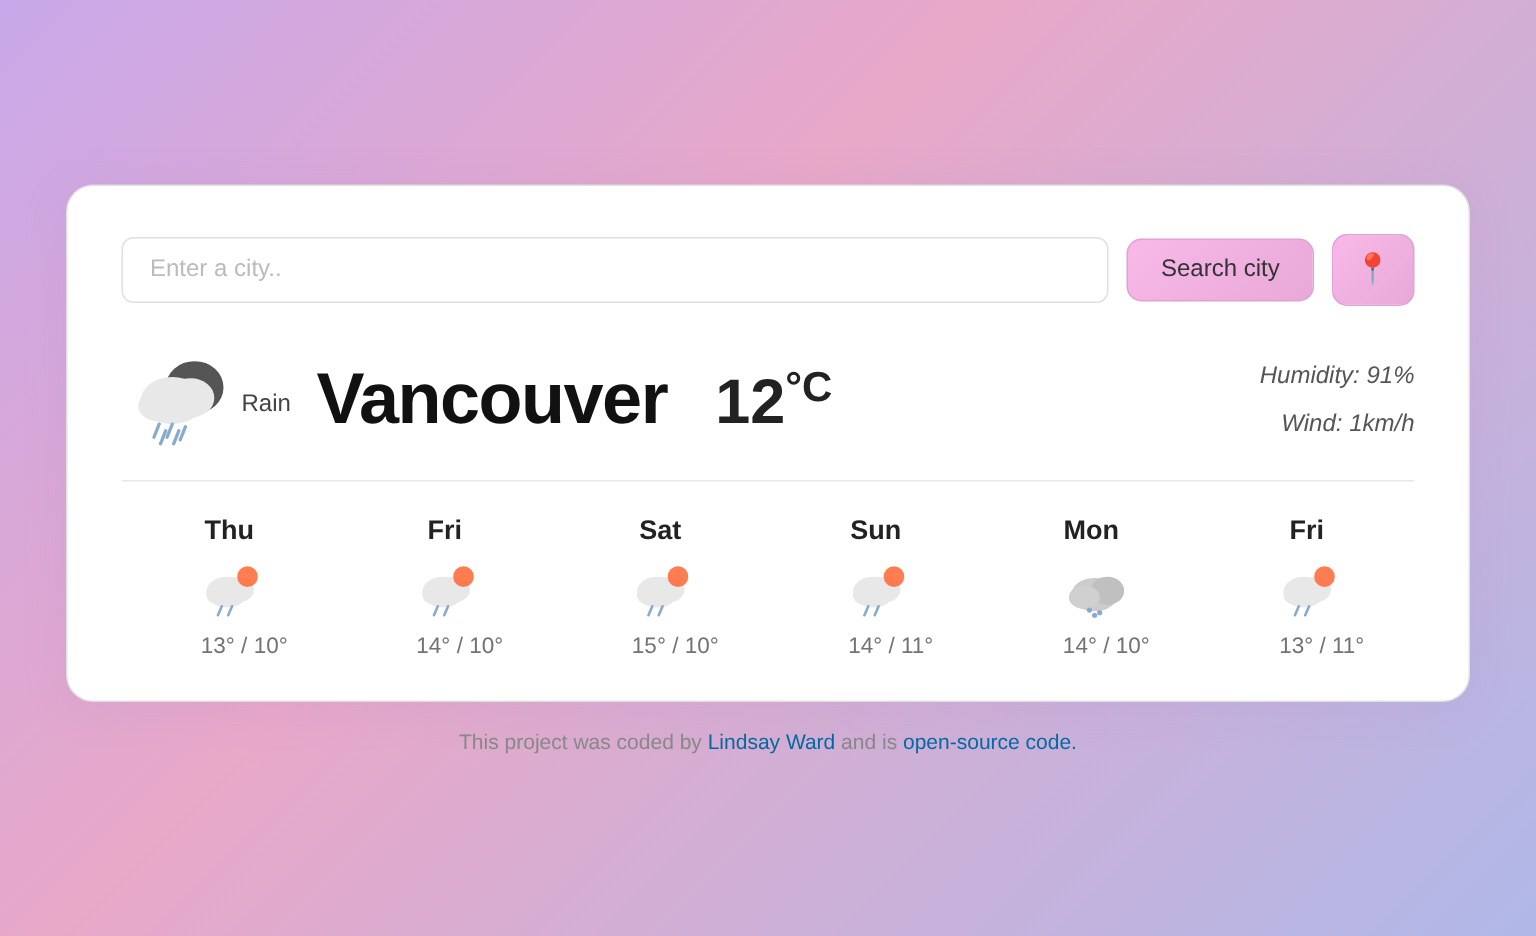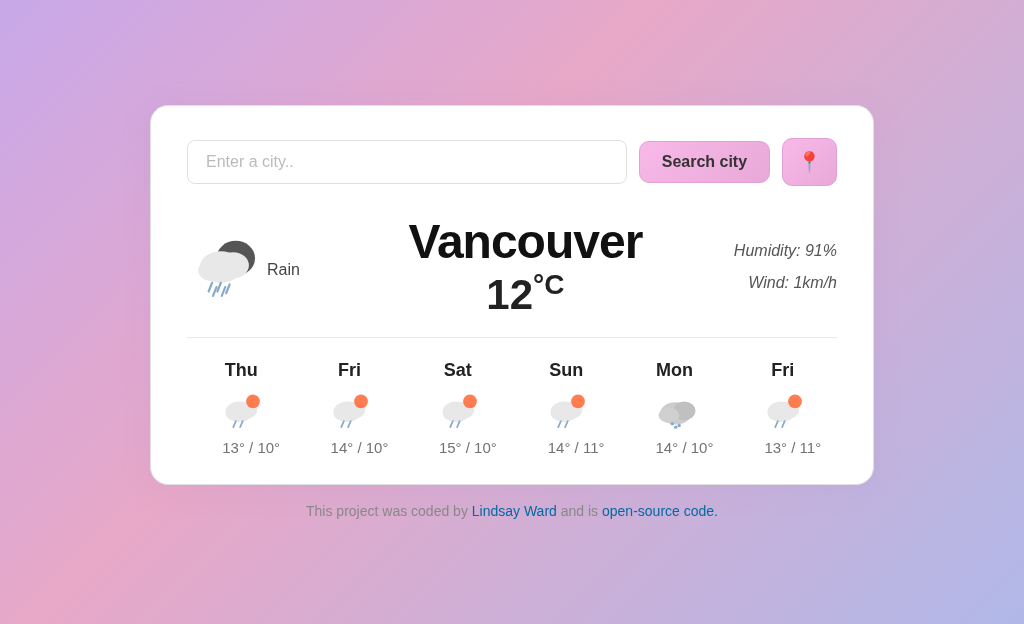--- a/index.html
+++ b/index.html
@@ -11,21 +11,21 @@
       flex-direction: column;
       align-items: center;
       justify-content: center;
       font-family: 'Segoe UI', Arial, sans-serif;
       overflow: hidden;
     }
     .card {
       background: #fff;
       border-radius: 18px;
       border: 1.5px solid #e0e0e0;
-      width: 724px;
+      width: 936px;
       padding: 32px 36px 28px 36px;
       box-shadow: 0 4px 32px rgba(160,120,200,0.12);
     }
     .search-row {
       display: flex;
       align-items: center;
       gap: 12px;
       margin-bottom: 28px;
     }
     .city-input {
@@ -40,21 +40,21 @@
     }
     .city-input::placeholder { color: #bbb; }
     .search-btn {
       background: linear-gradient(135deg, #f8b8e8, #e8a8d8);
       border: 1.5px solid #e0a0d8;
       border-radius: 10px;
       padding: 11px 22px;
       font-size: 16px;
       color: #333;
       cursor: pointer;
-      font-weight: 700;
+      font-weight: 400;
       white-space: nowrap;
     }
     .location-btn {
       background: linear-gradient(135deg, #f8b8e8, #e8a8d8);
       border: 1.5px solid #e0a0d8;
       border-radius: 10px;
       padding: 10px 14px;
       font-size: 20px;
       cursor: pointer;
       display: flex;
@@ -79,23 +79,24 @@
       width: 80px;
       height: 70px;
     }
     .weather-label {
       font-size: 16px;
       color: #444;
       margin-top: 6px;
     }
     .city-temp {
       display: flex;
-      flex-direction: column;
+      flex-direction: row;
       align-items: center;
       flex: 1;
+      gap: 32px;
     }
     .city-name {
       font-size: 48px;
       font-weight: 800;
       color: #111;
       letter-spacing: -1px;
     }
     .temp-display {
       font-size: 42px;
       font-weight: 700;

